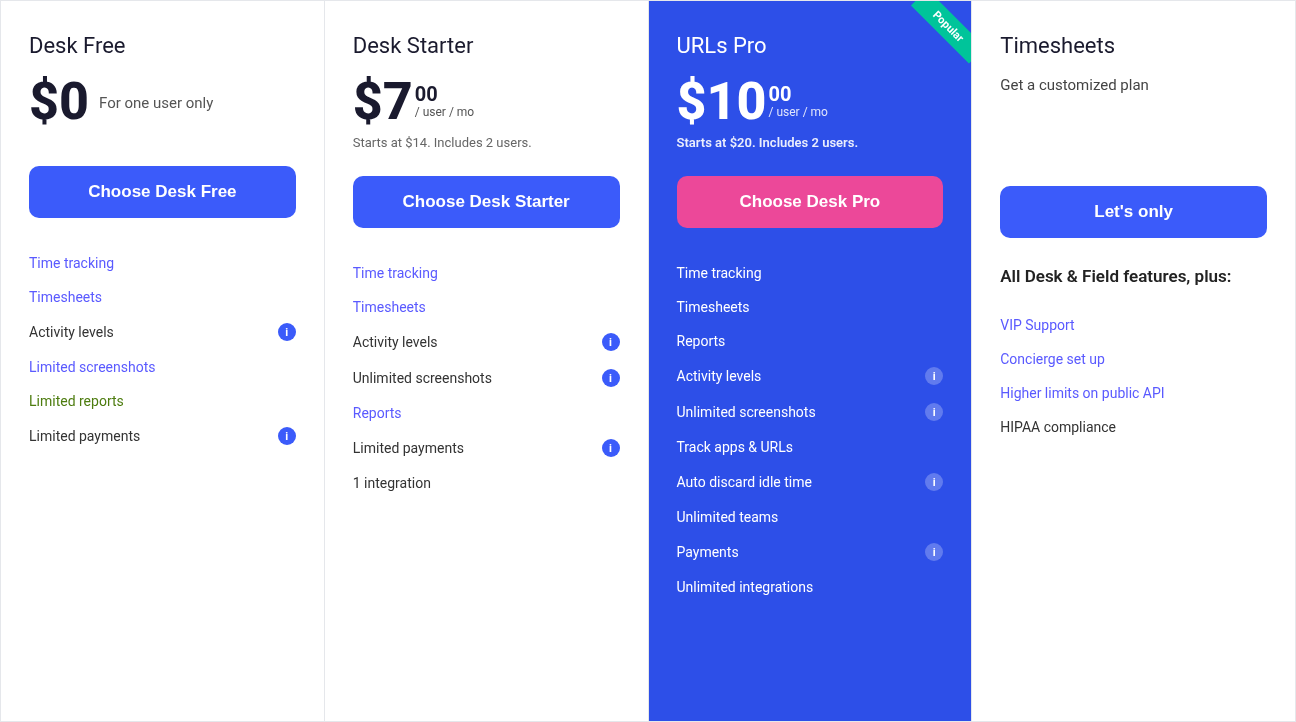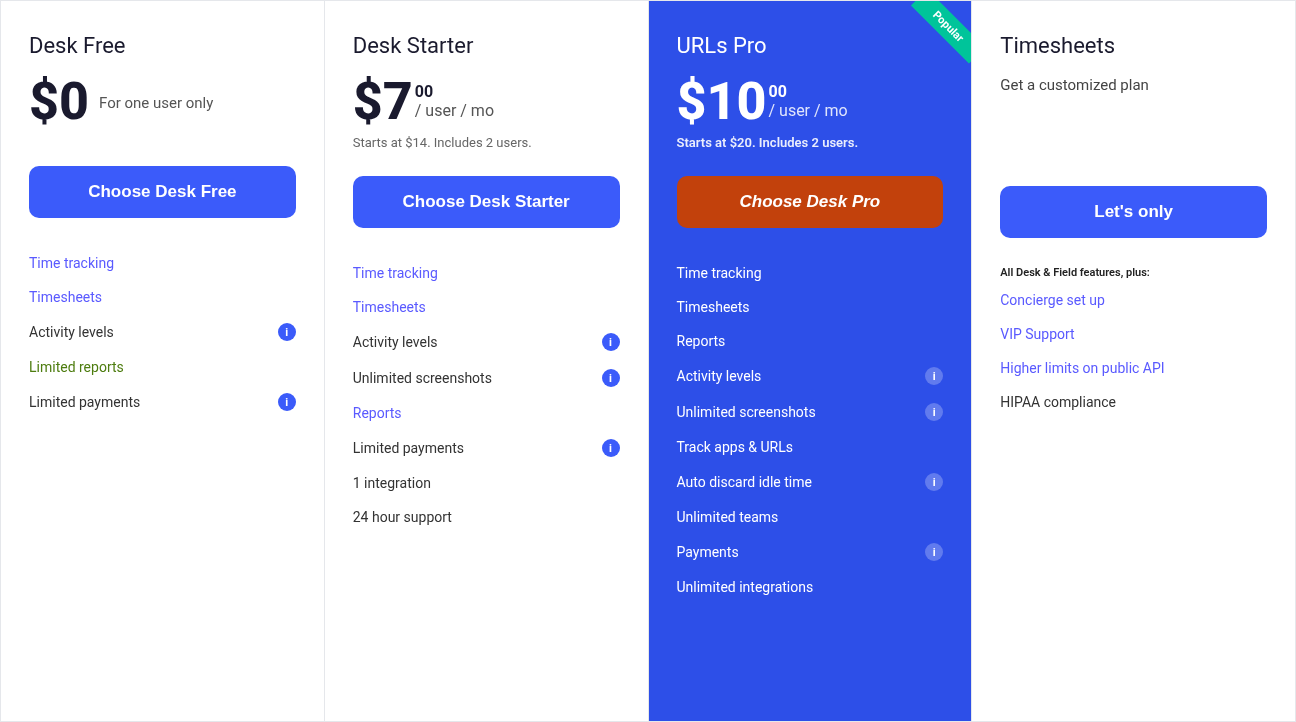--- a/index.html
+++ b/index.html
@@ -50,30 +50,30 @@
     .plan-col.pro .price-dollar {
       color: white;
     }
     .price-cents-unit {
       display: flex;
       flex-direction: column;
       margin-left: 2px;
       margin-top: 8px;
     }
     .price-superscript {
-      font-size: 16px;
+      font-size: 20px;
       font-weight: 700;
       color: #1a1a2e;
       line-height: 1;
     }
     .plan-col.pro .price-superscript {
       color: white;
     }
     .price-unit {
-      font-size: 16px;
+      font-size: 12px;
       color: #555;
       line-height: 1.4;
     }
     .plan-col.pro .price-unit {
       color: rgba(255,255,255,0.85);
     }
     .price-subtitle {
       font-size: 13px;
       color: #666;
       margin-bottom: 24px;
@@ -96,23 +96,22 @@
       font-size: 17px;
       font-weight: 700;
       cursor: pointer;
       margin-bottom: 28px;
     }
     .btn-free, .btn-starter, .btn-enterprise {
       background: #3b5bfa;
       color: white;
     }
     .btn-pro {
-      background: #c2410c;
-      color: white;
-      font-style: italic;
+      background: #ec4899;
+      color: white;
     }
     .features-list {
       list-style: none;
     }
     .feature-item {
       display: flex;
       align-items: center;
       justify-content: space-between;
       padding: 9px 0;
       font-size: 14px;
@@ -157,24 +156,24 @@
       right: -18px;
       background: #00c49a;
       color: white;
       font-size: 11px;
       font-weight: 700;
       padding: 5px 22px;
       transform: rotate(45deg);
       white-space: nowrap;
     }
     .enterprise-features-header {
-      font-size: 11px;
+      font-size: 17px;
       font-weight: 600;
       color: #222;
-      margin-bottom: 4px;
+      margin-bottom: 22px;
     }
     .customize-text {
       font-size: 15px;
       color: #444;
       margin-bottom: 28px;
     }
   </style>
 </head>
 <body>
 
@@ -192,20 +191,23 @@
     <ul class="features-list">
       <li class="feature-item">
         <span class="feature-text" style="color:#5a5aff;">Time tracking</span>
       </li>
       <li class="feature-item">
         <span class="feature-text" style="color:#5a5aff;">Timesheets</span>
       </li>
       <li class="feature-item">
         <span class="feature-text" style="color:#333;">Activity levels</span>
         <span class="info-icon">i</span>
+      </li>
+      <li class="feature-item">
+        <span class="feature-text" style="color:#5a5aff;">Limited screenshots</span>
       </li>
       <li class="feature-item">
         <span class="feature-text" style="color:#4d7c0f;">Limited reports</span>
       </li>
       <li class="feature-item">
         <span class="feature-text" style="color:#333;">Limited payments</span>
         <span class="info-icon">i</span>
       </li>
     </ul>
   </div>
@@ -239,23 +241,20 @@
       </li>
       <li class="feature-item">
         <span class="feature-text" style="color:#5a5aff;">Reports</span>
       </li>
       <li class="feature-item">
         <span class="feature-text" style="color:#333;">Limited payments</span>
         <span class="info-icon">i</span>
       </li>
       <li class="feature-item">
         <span class="feature-text" style="color:#333;">1 integration</span>
-      </li>
-      <li class="feature-item">
-        <span class="feature-text" style="color:#333;">24 hour support</span>
       </li>
     </ul>
   </div>
 
   <div class="plan-col pro">
     <div class="popular-badge">
       <div class="popular-badge-inner">Popular</div>
     </div>
     <div class="plan-name">URLs Pro</div>
     <div class="price-row">
@@ -307,24 +306,24 @@
   </div>
 
   <div class="plan-col">
     <div class="plan-name">Timesheets</div>
     <div class="customize-text">Get a customized plan</div>
     <div style="height: 64px;"></div>
     <button class="cta-button btn-enterprise">Let's only</button>
     <div class="enterprise-features-header">All Desk &amp; Field features, plus:</div>
     <ul class="features-list">
       <li class="feature-item">
+        <span class="feature-text" style="color:#5a5aff;">VIP Support</span>
+      </li>
+      <li class="feature-item">
         <span class="feature-text" style="color:#5a5aff;">Concierge set up</span>
-      </li>
-      <li class="feature-item">
-        <span class="feature-text" style="color:#5a5aff;">VIP Support</span>
       </li>
       <li class="feature-item">
         <span class="feature-text" style="color:#5a5aff;">Higher limits on public API</span>
       </li>
       <li class="feature-item">
         <span class="feature-text" style="color:#333;">HIPAA compliance</span>
       </li>
     </ul>
   </div>
 

